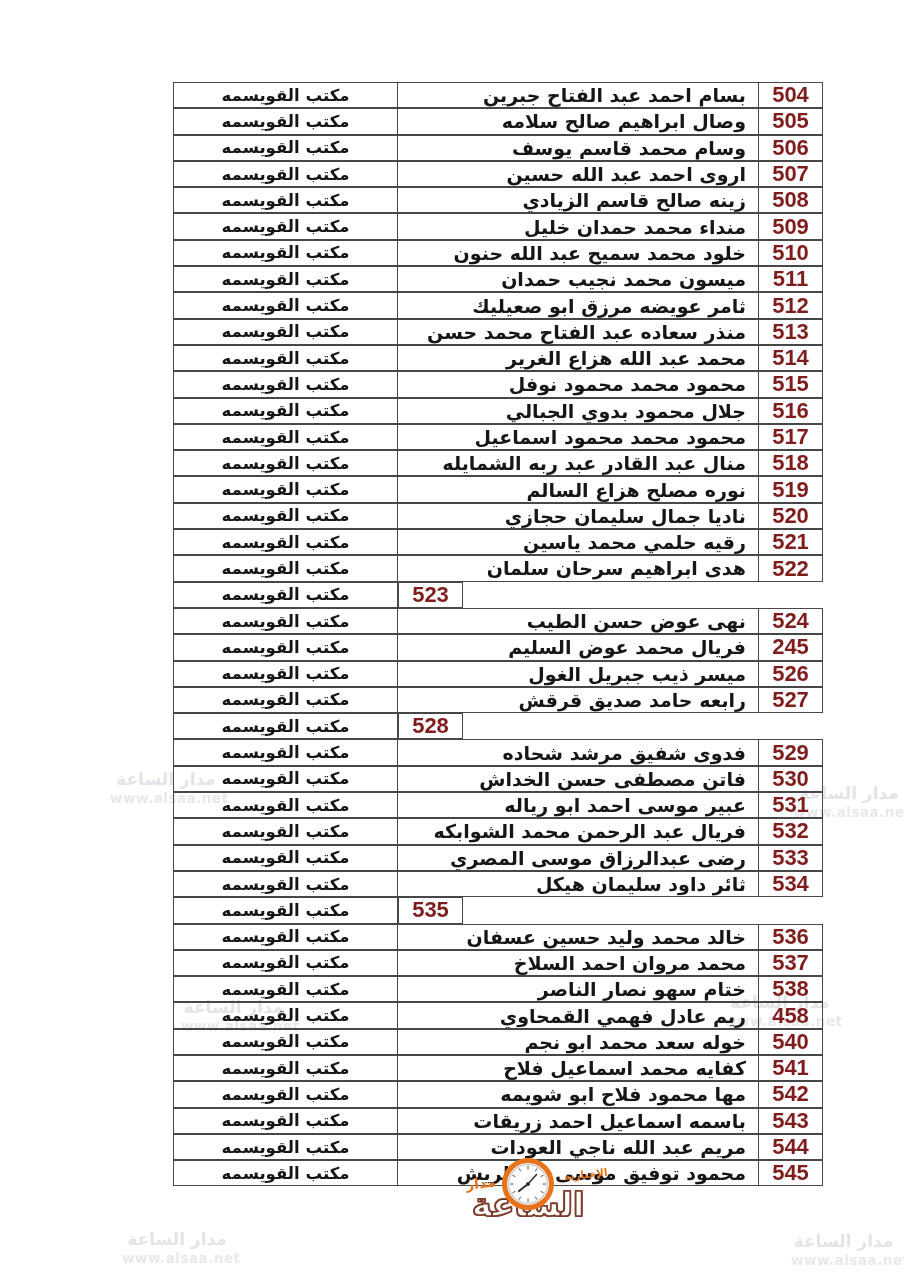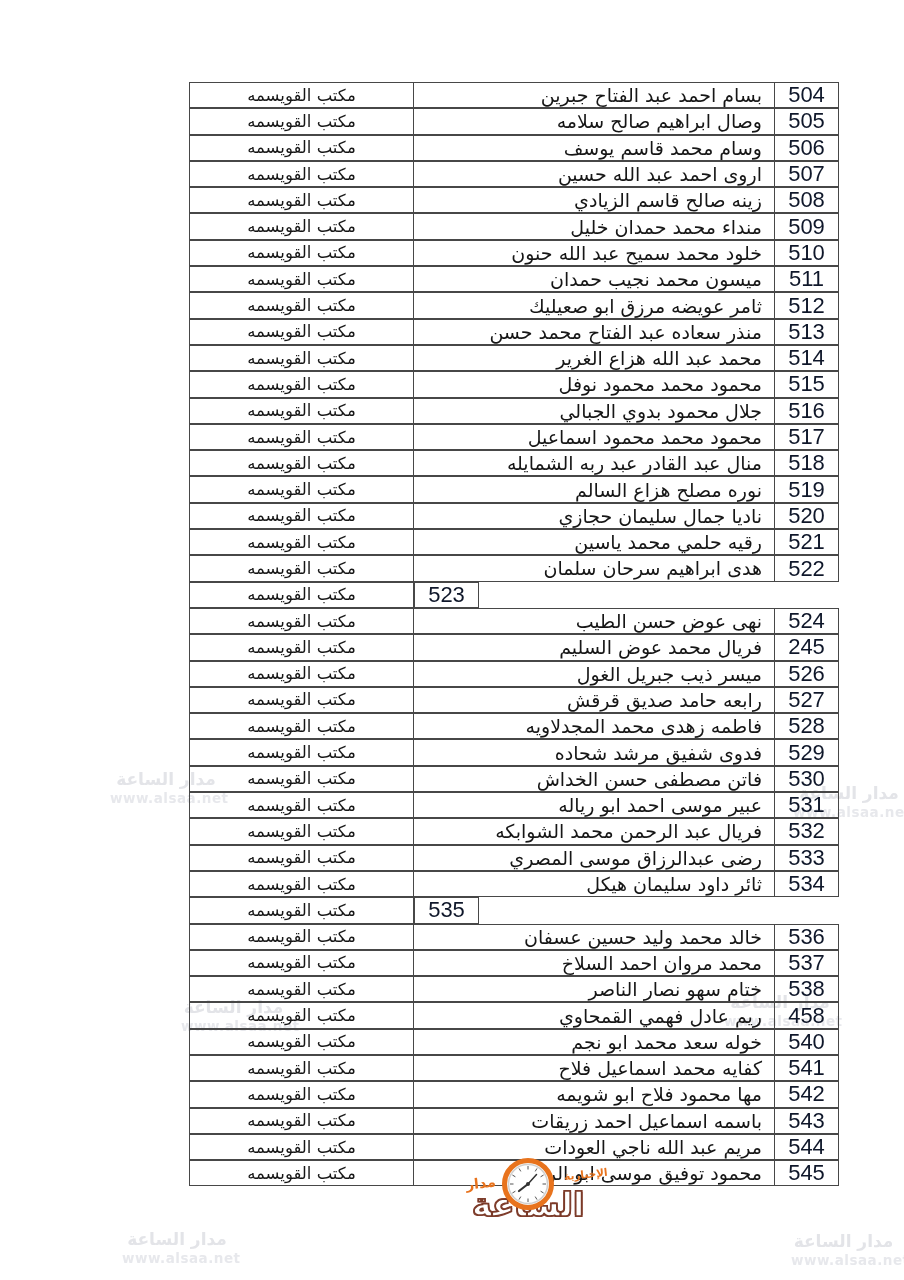--- a/index.html
+++ b/index.html
@@ -8,34 +8,34 @@
     font-family:"DejaVu Sans",sans-serif;color:#161616;
   }
   
   .wm{
     position:absolute;z-index:0;text-align:center;color:#e3e4e8;font-weight:bold;
     line-height:1.25;white-space:nowrap;user-select:none;
   }
   .wm .l1{font-size:17px;display:block;}
   .wm .l2{font-size:13.5px;letter-spacing:.5px;display:block;color:#e7e8ec;}
   
-  .roster{position:absolute;left:189px;top:82px;width:650px;z-index:1;}
+  .roster{position:absolute;left:173px;top:82px;width:650px;z-index:1;font-weight:bold;}
   .row{display:flex;height:26.31px;}
   .cell{
     box-sizing:border-box;border:1px solid #474747;background:transparent;
     display:flex;align-items:center;overflow:hidden;
   }
   .cell.office{width:225px;justify-content:center;font-size:16.5px;direction:rtl;}
   .cell.name{
     width:360px;border-left:0;border-right:0;direction:rtl;
     justify-content:flex-start;padding-right:12px;font-size:19px;
   }
   .cell.num{
     width:65px;justify-content:center;
-    font-family:"Liberation Sans",sans-serif;font-size:22px;color:#0f172a;
+    font-family:"Liberation Sans",sans-serif;font-size:22px;color:#7f1d1d;
   }
   
   .logo{position:absolute;left:452px;top:1152px;width:178px;height:78px;z-index:2;}
   .logo-wordmark{
     position:absolute;left:20px;top:33px;font-size:33px;font-weight:bold;color:#ffffff;
     direction:rtl;letter-spacing:1px;-webkit-text-stroke:1.5px #7a3a28;
     text-shadow:1px 1px 0 #8a4536,-1px -1px 0 #8a4536,1px -1px 0 #8a4536,-1px 1px 0 #8a4536;
   }
   .logo-brand{
     position:absolute;left:14px;top:23px;font-size:14px;font-weight:bold;color:#e8731d;
@@ -192,21 +192,20 @@
         <div class="cell name">ميسر ذيب جبريل الغول</div>
         <div class="cell num">526</div>
       </div>
       <div class="row">
         <div class="cell office">مكتب القويسمه</div>
         <div class="cell name">رابعه حامد صديق قرقش</div>
         <div class="cell num">527</div>
       </div>
       <div class="row">
         <div class="cell office">مكتب القويسمه</div>
-        <div class="cell name">فاطمه زهدى محمد المجدلاويه</div>
         <div class="cell num">528</div>
       </div>
       <div class="row">
         <div class="cell office">مكتب القويسمه</div>
         <div class="cell name">فدوى شفيق مرشد شحاده</div>
         <div class="cell num">529</div>
       </div>
       <div class="row">
         <div class="cell office">مكتب القويسمه</div>
         <div class="cell name">فاتن مصطفى حسن الخداش</div>

